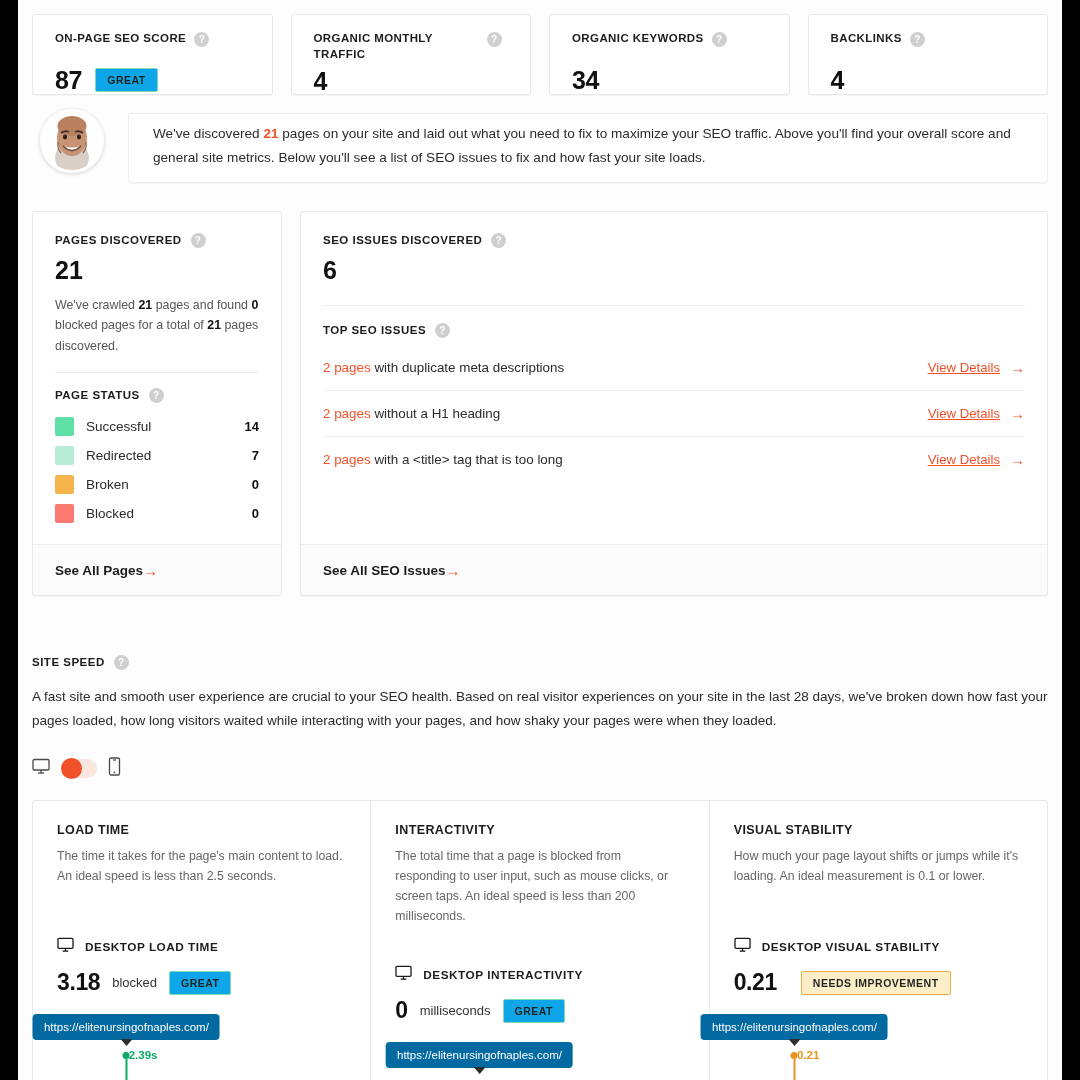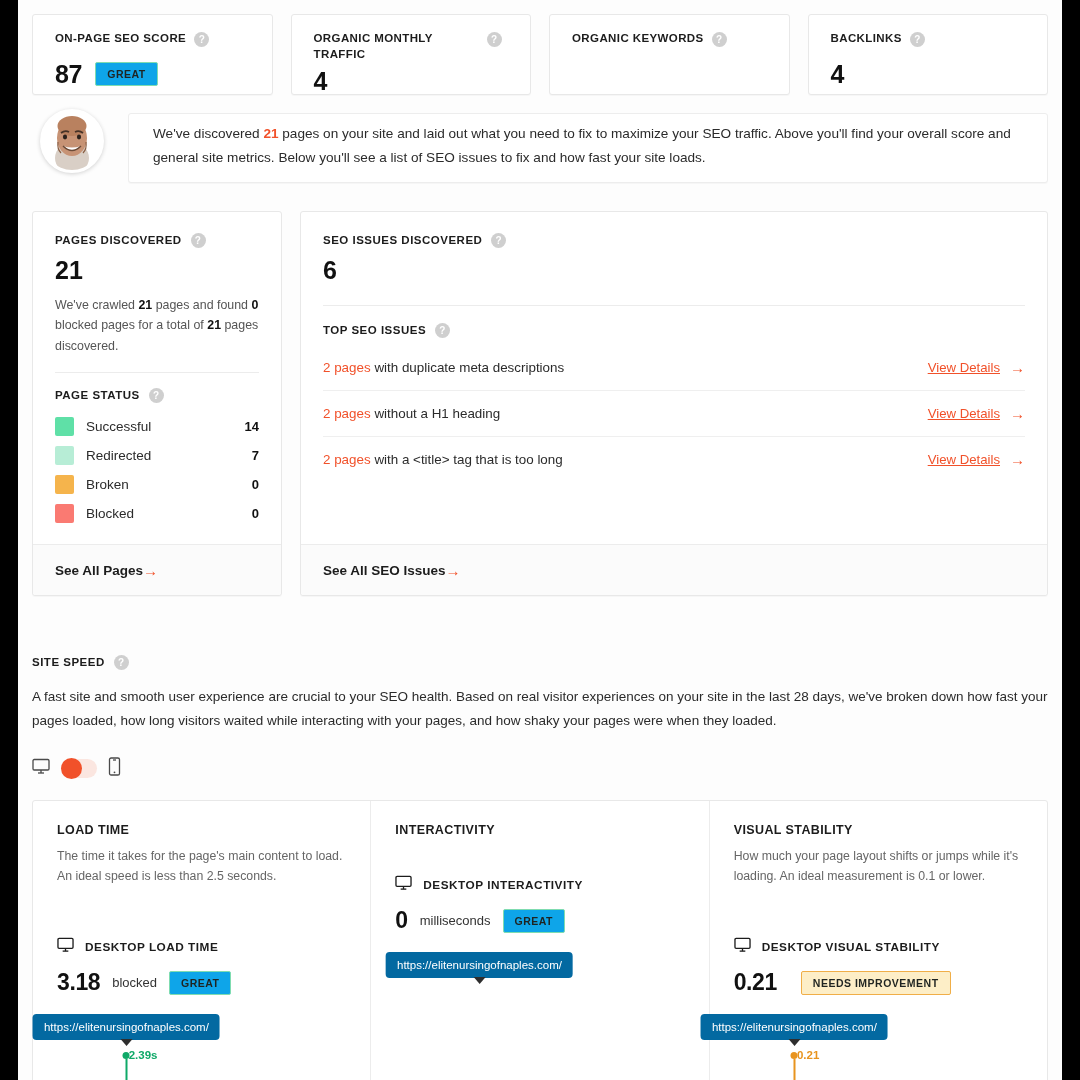--- a/index.html
+++ b/index.html
@@ -30,21 +30,21 @@
     position: relative;
   }
   .kpi-head { display: flex; align-items: flex-start; gap: 8px; }
   .kpi-title {
     font-size: 11.5px; font-weight: bold; letter-spacing: 0.4px;
     color: #1c1c1c; text-transform: uppercase; line-height: 1.35;
     max-width: 165px;
   }
   .kpi-value {
     font-size: 25px; font-weight: bold; color: #111;
-    margin-top: 13px; letter-spacing: -0.3px;
+    margin-top: 19px; letter-spacing: -0.3px;
     display: flex; align-items: center; gap: 13px;
   }
   .kpi-card.two-line .kpi-value { margin-top: 5px; }
 
   
   .help {
     width: 15px; height: 15px; border-radius: 50%;
     background: #cfcfcf; color: #fff;
     font-size: 10px; font-weight: bold;
     display: inline-flex; align-items: center; justify-content: center;
@@ -215,20 +215,23 @@
       </div>
       <div class="kpi-value">
         <span>4</span>
       </div>
     </div>
 
     <div class="kpi-card">
       <div class="kpi-head">
         <div class="kpi-title">ORGANIC KEYWORDS</div>
         <div class="help">?</div>
+      </div>
+      <div class="kpi-value">
+        <span>34</span>
       </div>
     </div>
 
     <div class="kpi-card">
       <div class="kpi-head">
         <div class="kpi-title">BACKLINKS</div>
         <div class="help">?</div>
       </div>
       <div class="kpi-value">
         <span>4</span>
@@ -413,20 +416,21 @@
           <div class="dot" style="background:#0fa968"></div>
           <div class="stem" style="background:#0fa968"></div>
           <div class="mlabel" style="color:#0fa968">2.39s</div>
         </div>
 
       </div>
     </div>
 
     <div class="speed-card">
       <div class="sc-title">INTERACTIVITY</div>
+      <div class="sc-desc">The total time that a page is blocked from responding to user input, such as mouse clicks, or screen taps. An ideal speed is less than 200 milliseconds.</div>
       <div class="sc-metric-label">
         <span>
           <svg width="17" height="16" viewBox="0 0 18 17" fill="none" stroke="#1c1c1c" stroke-width="1.4">
             <rect x="1" y="1.5" width="16" height="10.5" rx="1.2"></rect>
             <line x1="6" y1="15" x2="12" y2="15"></line>
             <line x1="9" y1="12" x2="9" y2="15"></line>
           </svg>
         </span>
         <span>DESKTOP INTERACTIVITY</span>
       </div>

